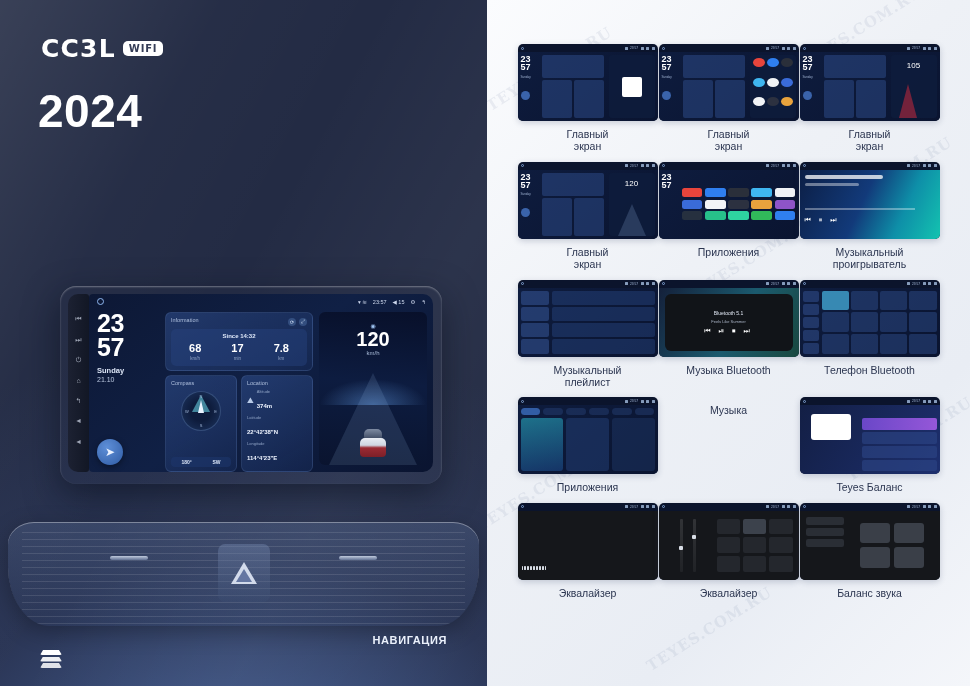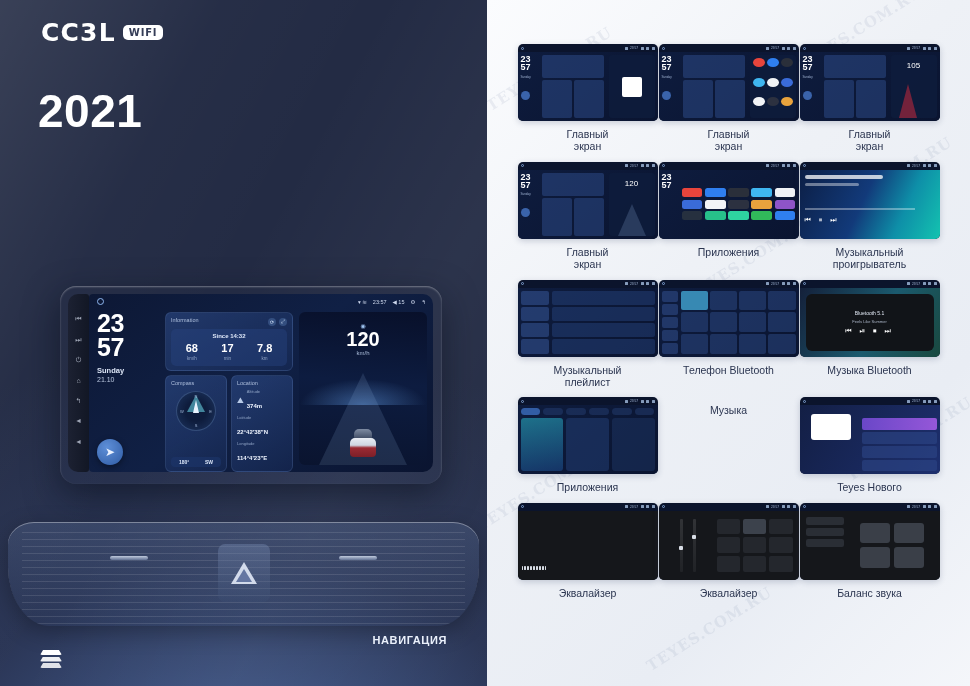--- a/index.html
+++ b/index.html
@@ -20,21 +20,21 @@
       radial-gradient(ellipse 120% 70% at 50% 120%, #4f6ea8 0%, #3a4f7d 28%, #2b3656 55%, #232b44 100%),
       linear-gradient(175deg, #4c5572 0%, #3c4461 34%, #2c3450 66%, #222a42 100%);
   }
   .left-sheen {
     position: absolute; inset: 0;
     background: linear-gradient(118deg, rgba(255,255,255,.10) 0%, rgba(255,255,255,.015) 26%,
       rgba(255,255,255,0) 45%, rgba(255,255,255,.045) 70%, rgba(255,255,255,0) 100%);
     pointer-events: none;
   }
   .logo-row {
-    position: absolute; left: 41px; top: 18px;
+    position: absolute; left: 41px; top: 34px;
     display: flex; align-items: center; gap: 7px;
   }
   .logo-text {
     color: #fff; font-size: 25px; font-weight: 700; letter-spacing: 1.2px;
     font-family: "DejaVu Sans", sans-serif;
   }
   .wifi-badge {
     background: #fff; color: #353d57;
     font-size: 10px; font-weight: 700; letter-spacing: .8px;
     padding: 3px 6px 2px; border-radius: 5px;
@@ -96,21 +96,21 @@
   .col-clock { width: 62px; display: flex; flex-direction: column; }
   .clk { color: #fff; font-size: 25px; font-weight: 700; line-height: .95; letter-spacing: -.5px; }
   .clk-day { color: #dbe4f5; font-size: 7.5px; margin-top: 6px; font-weight: 600; }
   .clk-date { color: #b9c6de; font-size: 7px; margin-top: 1px; }
   .nav-fab {
     margin-top: auto; width: 26px; height: 26px; border-radius: 50%;
     background: radial-gradient(circle at 38% 32%, #5e8fd8, #2f5ba3);
     display: flex; align-items: center; justify-content: center;
     color: #e9f1ff; font-size: 12px; box-shadow: 0 2px 6px rgba(0,0,0,.4);
   }
-  .col-mid { width: 128px; display: flex; flex-direction: column; gap: 4px; }
+  .col-mid { width: 148px; display: flex; flex-direction: column; gap: 4px; }
   .card {
     background: linear-gradient(150deg, rgba(48,78,140,.58), rgba(26,46,92,.5));
     border-radius: 6px; padding: 4px 5px;
     border: .5px solid rgba(140,175,230,.15);
   }
   .card-title { color: #aebfdd; font-size: 5.5px; margin-bottom: 3px; }
   .info-head { display: flex; align-items: center; justify-content: space-between; }
   .ic-dot {
     width: 8px; height: 8px; border-radius: 50%;
     background: rgba(120,160,220,.28); display: inline-flex;
@@ -302,21 +302,21 @@
 
   <div class="left">
     <div class="left-sheen"></div>
 
     <div class="logo-row">
       <span class="logo-text">CC3L</span>
       <span class="wifi-badge">WIFI</span>
     </div>
 
     <div class="headline">
-      <div class="yr">2021</div>
+      <div class="yr">2024</div>
     </div>
 
     <div class="headunit">
       <div class="hu-bezel-btns">
         <span class="bz">⏮</span>
         <span class="bz">⏭</span>
         <span class="bz">⏻</span>
         <span class="bz">⌂</span>
         <span class="bz">↰</span>
         <span class="bz">◄</span>
@@ -719,20 +719,44 @@
             <div class="t-sb">
               <span class="dot"></span>
               <span class="rr">
                 <i></i>
                 <b>23:57</b>
                 <i></i>
                 <i></i>
                 <i></i>
               </span>
             </div>
+            <div class="t-body" style="background:linear-gradient(120deg,#14203a,#1b5a6e 55%,#19493f);padding:6px">
+              <div style="flex:1;background:#111418;border-radius:6px;display:flex;flex-direction:column;align-items:center;justify-content:center;gap:3px">
+                <span style="color:#dfe6f2;font-size:5px">Bluetooth 5.1</span>
+                <span style="color:#aab4c6;font-size:4px">Feels Like Summer</span>
+                <span style="color:#fff;font-size:7px;letter-spacing:3px">⏮ ⏯ ⏹ ⏭</span>
+              </div>
+            </div>
+          </div>
+          <div class="cap">
+            <div>Музыка Bluetooth</div>
+          </div>
+        </div>
+        <div class="cell">
+          <div class="thumb">
+            <div class="t-sb">
+              <span class="dot"></span>
+              <span class="rr">
+                <i></i>
+                <b>23:57</b>
+                <i></i>
+                <i></i>
+                <i></i>
+              </span>
+            </div>
             <div class="t-body t-home" style="padding:3px;gap:3px">
               <div style="width:16px;display:flex;flex-direction:column;gap:2px">
                 <div style="flex:1;background:rgba(58,92,160,.45);border-radius:2px"></div>
                 <div style="flex:1;background:rgba(58,92,160,.45);border-radius:2px"></div>
                 <div style="flex:1;background:rgba(58,92,160,.45);border-radius:2px"></div>
                 <div style="flex:1;background:rgba(58,92,160,.45);border-radius:2px"></div>
                 <div style="flex:1;background:rgba(58,92,160,.45);border-radius:2px"></div>
               </div>
               <div style="flex:1;display:grid;grid-template-columns:repeat(4,1fr);gap:2px">
                 <div style="background:rgba(70,175,220,.75);border-radius:2px"></div>
@@ -745,44 +769,20 @@
                 <div style="background:rgba(45,75,135,.5);border-radius:2px"></div>
                 <div style="background:rgba(45,75,135,.5);border-radius:2px"></div>
                 <div style="background:rgba(45,75,135,.5);border-radius:2px"></div>
                 <div style="background:rgba(45,75,135,.5);border-radius:2px"></div>
                 <div style="background:rgba(45,75,135,.5);border-radius:2px"></div>
               </div>
             </div>
           </div>
           <div class="cap">
             <div>Телефон Bluetooth</div>
-          </div>
-        </div>
-        <div class="cell">
-          <div class="thumb">
-            <div class="t-sb">
-              <span class="dot"></span>
-              <span class="rr">
-                <i></i>
-                <b>23:57</b>
-                <i></i>
-                <i></i>
-                <i></i>
-              </span>
-            </div>
-            <div class="t-body" style="background:linear-gradient(120deg,#14203a,#1b5a6e 55%,#19493f);padding:6px">
-              <div style="flex:1;background:#111418;border-radius:6px;display:flex;flex-direction:column;align-items:center;justify-content:center;gap:3px">
-                <span style="color:#dfe6f2;font-size:5px">Bluetooth 5.1</span>
-                <span style="color:#aab4c6;font-size:4px">Feels Like Summer</span>
-                <span style="color:#fff;font-size:7px;letter-spacing:3px">⏮ ⏯ ⏹ ⏭</span>
-              </div>
-            </div>
-          </div>
-          <div class="cap">
-            <div>Музыка Bluetooth</div>
           </div>
         </div>
         <div class="cell">
           <div class="thumb">
             <div class="t-sb">
               <span class="dot"></span>
               <span class="rr">
                 <i></i>
                 <b>23:57</b>
                 <i></i>
@@ -833,21 +833,21 @@
               </div>
               <div style="flex:1;display:flex;flex-direction:column;gap:2px;padding-top:10px">
                 <div style="flex:1;background:linear-gradient(90deg,#6a47c8,#9557d8);border-radius:2px"></div>
                 <div style="flex:1;background:rgba(45,70,135,.6);border-radius:2px"></div>
                 <div style="flex:1;background:rgba(45,70,135,.6);border-radius:2px"></div>
                 <div style="flex:1;background:rgba(45,70,135,.6);border-radius:2px"></div>
               </div>
             </div>
           </div>
           <div class="cap">
-            <div>Teyes Нового</div>
+            <div>Teyes Баланс</div>
           </div>
         </div>
         <div class="cell">
           <div class="thumb">
             <div class="t-sb">
               <span class="dot"></span>
               <span class="rr">
                 <i></i>
                 <b>23:57</b>
                 <i></i>

